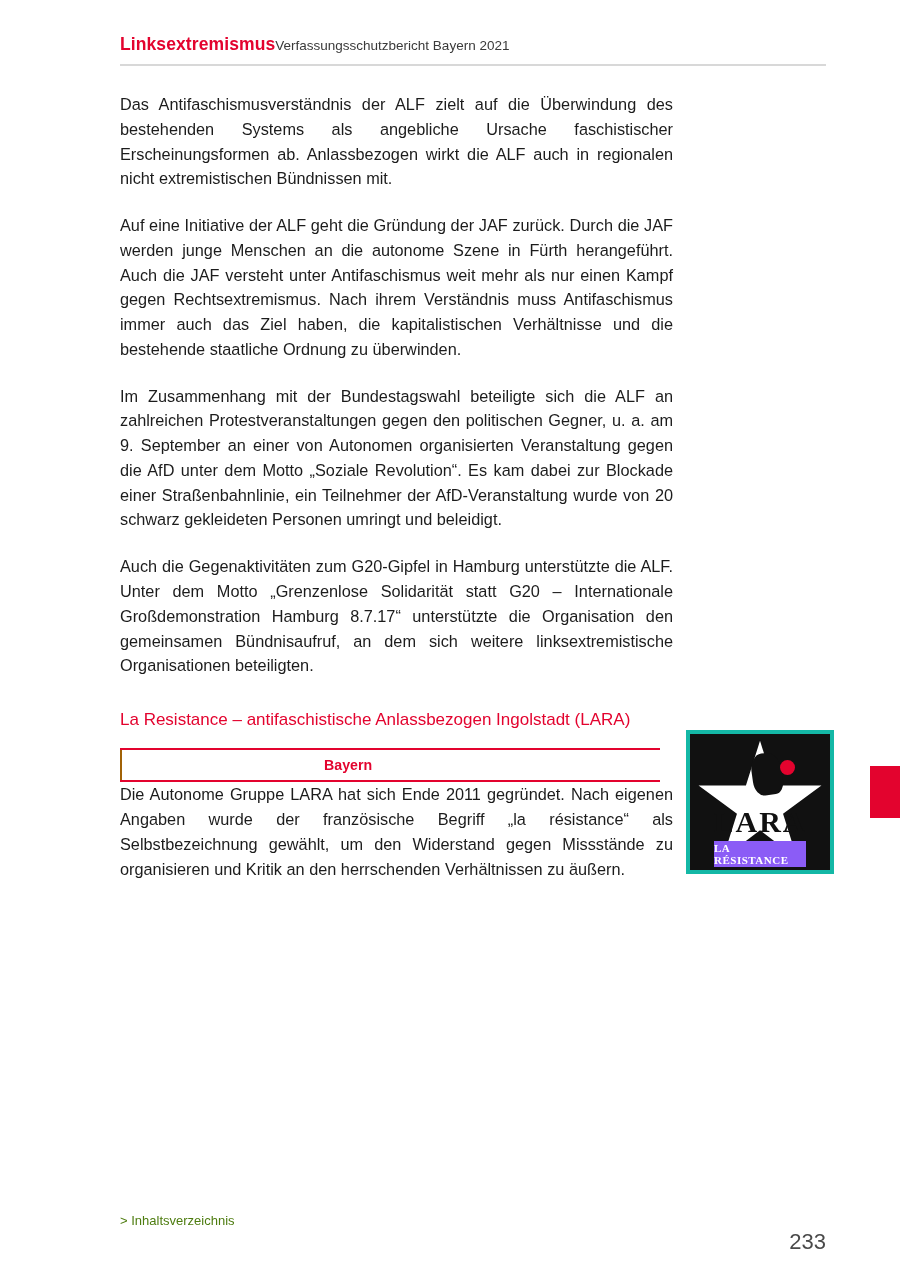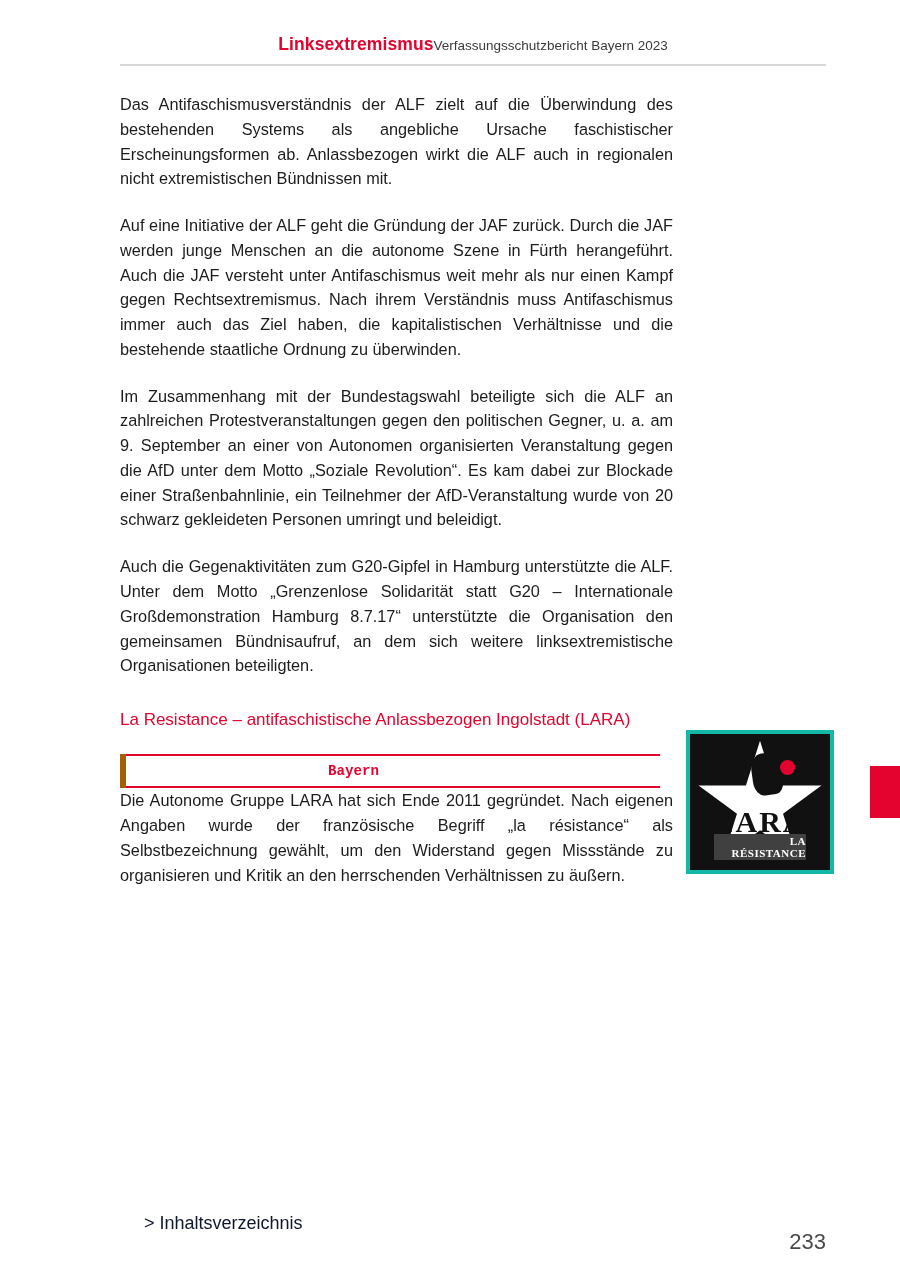--- a/index.html
+++ b/index.html
@@ -22,21 +22,21 @@
   }
 
   
   .header {
     position: absolute;
     left: 120px;
     top: 34px;
     width: 706px;
     display: flex;
     align-items: baseline;
-    justify-content: center;
+    justify-content: flex-start;
   }
   .header-title {
     color: #e3032e;
     font-weight: bold;
     font-size: 17.5px;
     letter-spacing: 0.1px;
   }
   .header-right {
     color: #3a3a3a;
     font-size: 13.5px;
@@ -71,27 +71,26 @@
   .section-heading {
     margin: 30px 0 0 0;
     color: #e3032e;
     font-size: 17px;
     line-height: 1.42;
     font-weight: normal;
   }
 
   
   .info-table {
-    margin-top: 22px;
+    margin-top: 16px;
     width: 540px;
     border-top: 2px solid #e3032e;
     border-bottom: 2px solid #e3032e;
-    border-left: 6px solid #a16207;
+    border-left: 2px solid #a16207;
     border-collapse: collapse;
-    font-family: Liberation Mono, monospace;
   }
   .info-table td {
     padding: 7px 0 7px 0;
     font-size: 14.2px;
     vertical-align: middle;
     border-bottom: 1px solid #c9c9c9;
   }
   .info-table tr:last-child td {
     border-bottom: none;
   }
@@ -172,67 +171,66 @@
     font-weight: bold;
     font-size: 30px;
     letter-spacing: 2px;
     line-height: 1;
   }
   .logo-sub {
     position: absolute;
     left: 0;
     right: 0;
     top: 70%;
-    text-align: right;
+    text-align: left;
     color: #ffffff;
-    background: #404040;
+    background: #8b5cf6;
     font-family: "Liberation Serif", serif;
     font-weight: bold;
     font-size: 11px;
     letter-spacing: 0.5px;
     padding: 1px 0;
     width: 92px;
-    margin: 5px auto;
+    margin: 12px auto;
   }
 
   
   .edge-tab {
     position: absolute;
     right: 0;
     top: 766px;
     width: 30px;
     height: 52px;
     background: #e3032e;
   }
 
   
   .footer-link {
     position: absolute;
     left: 120px;
     top: 1213px;
-    font-size: 18px;
-    color: #0f172a;
-    margin-left: 24px;
+    font-size: 13px;
+    color: #4d7c0f;
   }
   .page-number {
     position: absolute;
     right: 74px;
     top: 1229px;
     font-size: 22px;
     color: #4a4a4a;
   }
 </style>
 </head>
 <body>
 
 <div class="page">
 
   <div class="header">
     <div class="header-title">Linksextremismus</div>
-    <div class="header-right">Verfassungsschutzbericht Bayern 2023</div>
+    <div class="header-right">Verfassungsschutzbericht Bayern 2021</div>
   </div>
   <div class="header-rule"></div>
 
   <div class="content">
 
     <p class="body">Das Antifaschismusverständnis der ALF zielt auf die Überwindung des bestehenden Systems als angebliche Ursache faschistischer Erscheinungsformen ab. Anlassbezogen wirkt die ALF auch in regionalen nicht extremistischen Bündnissen mit.</p>
     <p class="body">Auf eine Initiative der ALF geht die Gründung der JAF zurück. Durch die JAF werden junge Menschen an die autonome Szene in Fürth herangeführt. Auch die JAF versteht unter Antifaschismus weit mehr als nur einen Kampf gegen Rechtsextremismus. Nach ihrem Verständnis muss Antifaschismus immer auch das Ziel haben, die kapitalistischen Verhältnisse und die bestehende staatliche Ordnung zu überwinden.</p>
     <p class="body">Im Zusammenhang mit der Bundestagswahl beteiligte sich die ALF an zahlreichen Protestveranstaltungen gegen den politischen Gegner, u. a. am 9. September an einer von Autonomen organisierten Veranstaltung gegen die AfD unter dem Motto „Soziale Revolution“. Es kam dabei zur Blockade einer Straßenbahnlinie, ein Teilnehmer der AfD-Veranstaltung wurde von 20 schwarz gekleideten Personen umringt und beleidigt.</p>
     <p class="body">Auch die Gegenaktivitäten zum G20-Gipfel in Hamburg unterstützte die ALF. Unter dem Motto „Grenzenlose Solidarität statt G20 – Internationale Großdemonstration Hamburg 8.7.17“ unterstützte die Organisation den gemeinsamen Bündnisaufruf, an dem sich weitere linksextremistische Organisationen beteiligten.</p>
 

